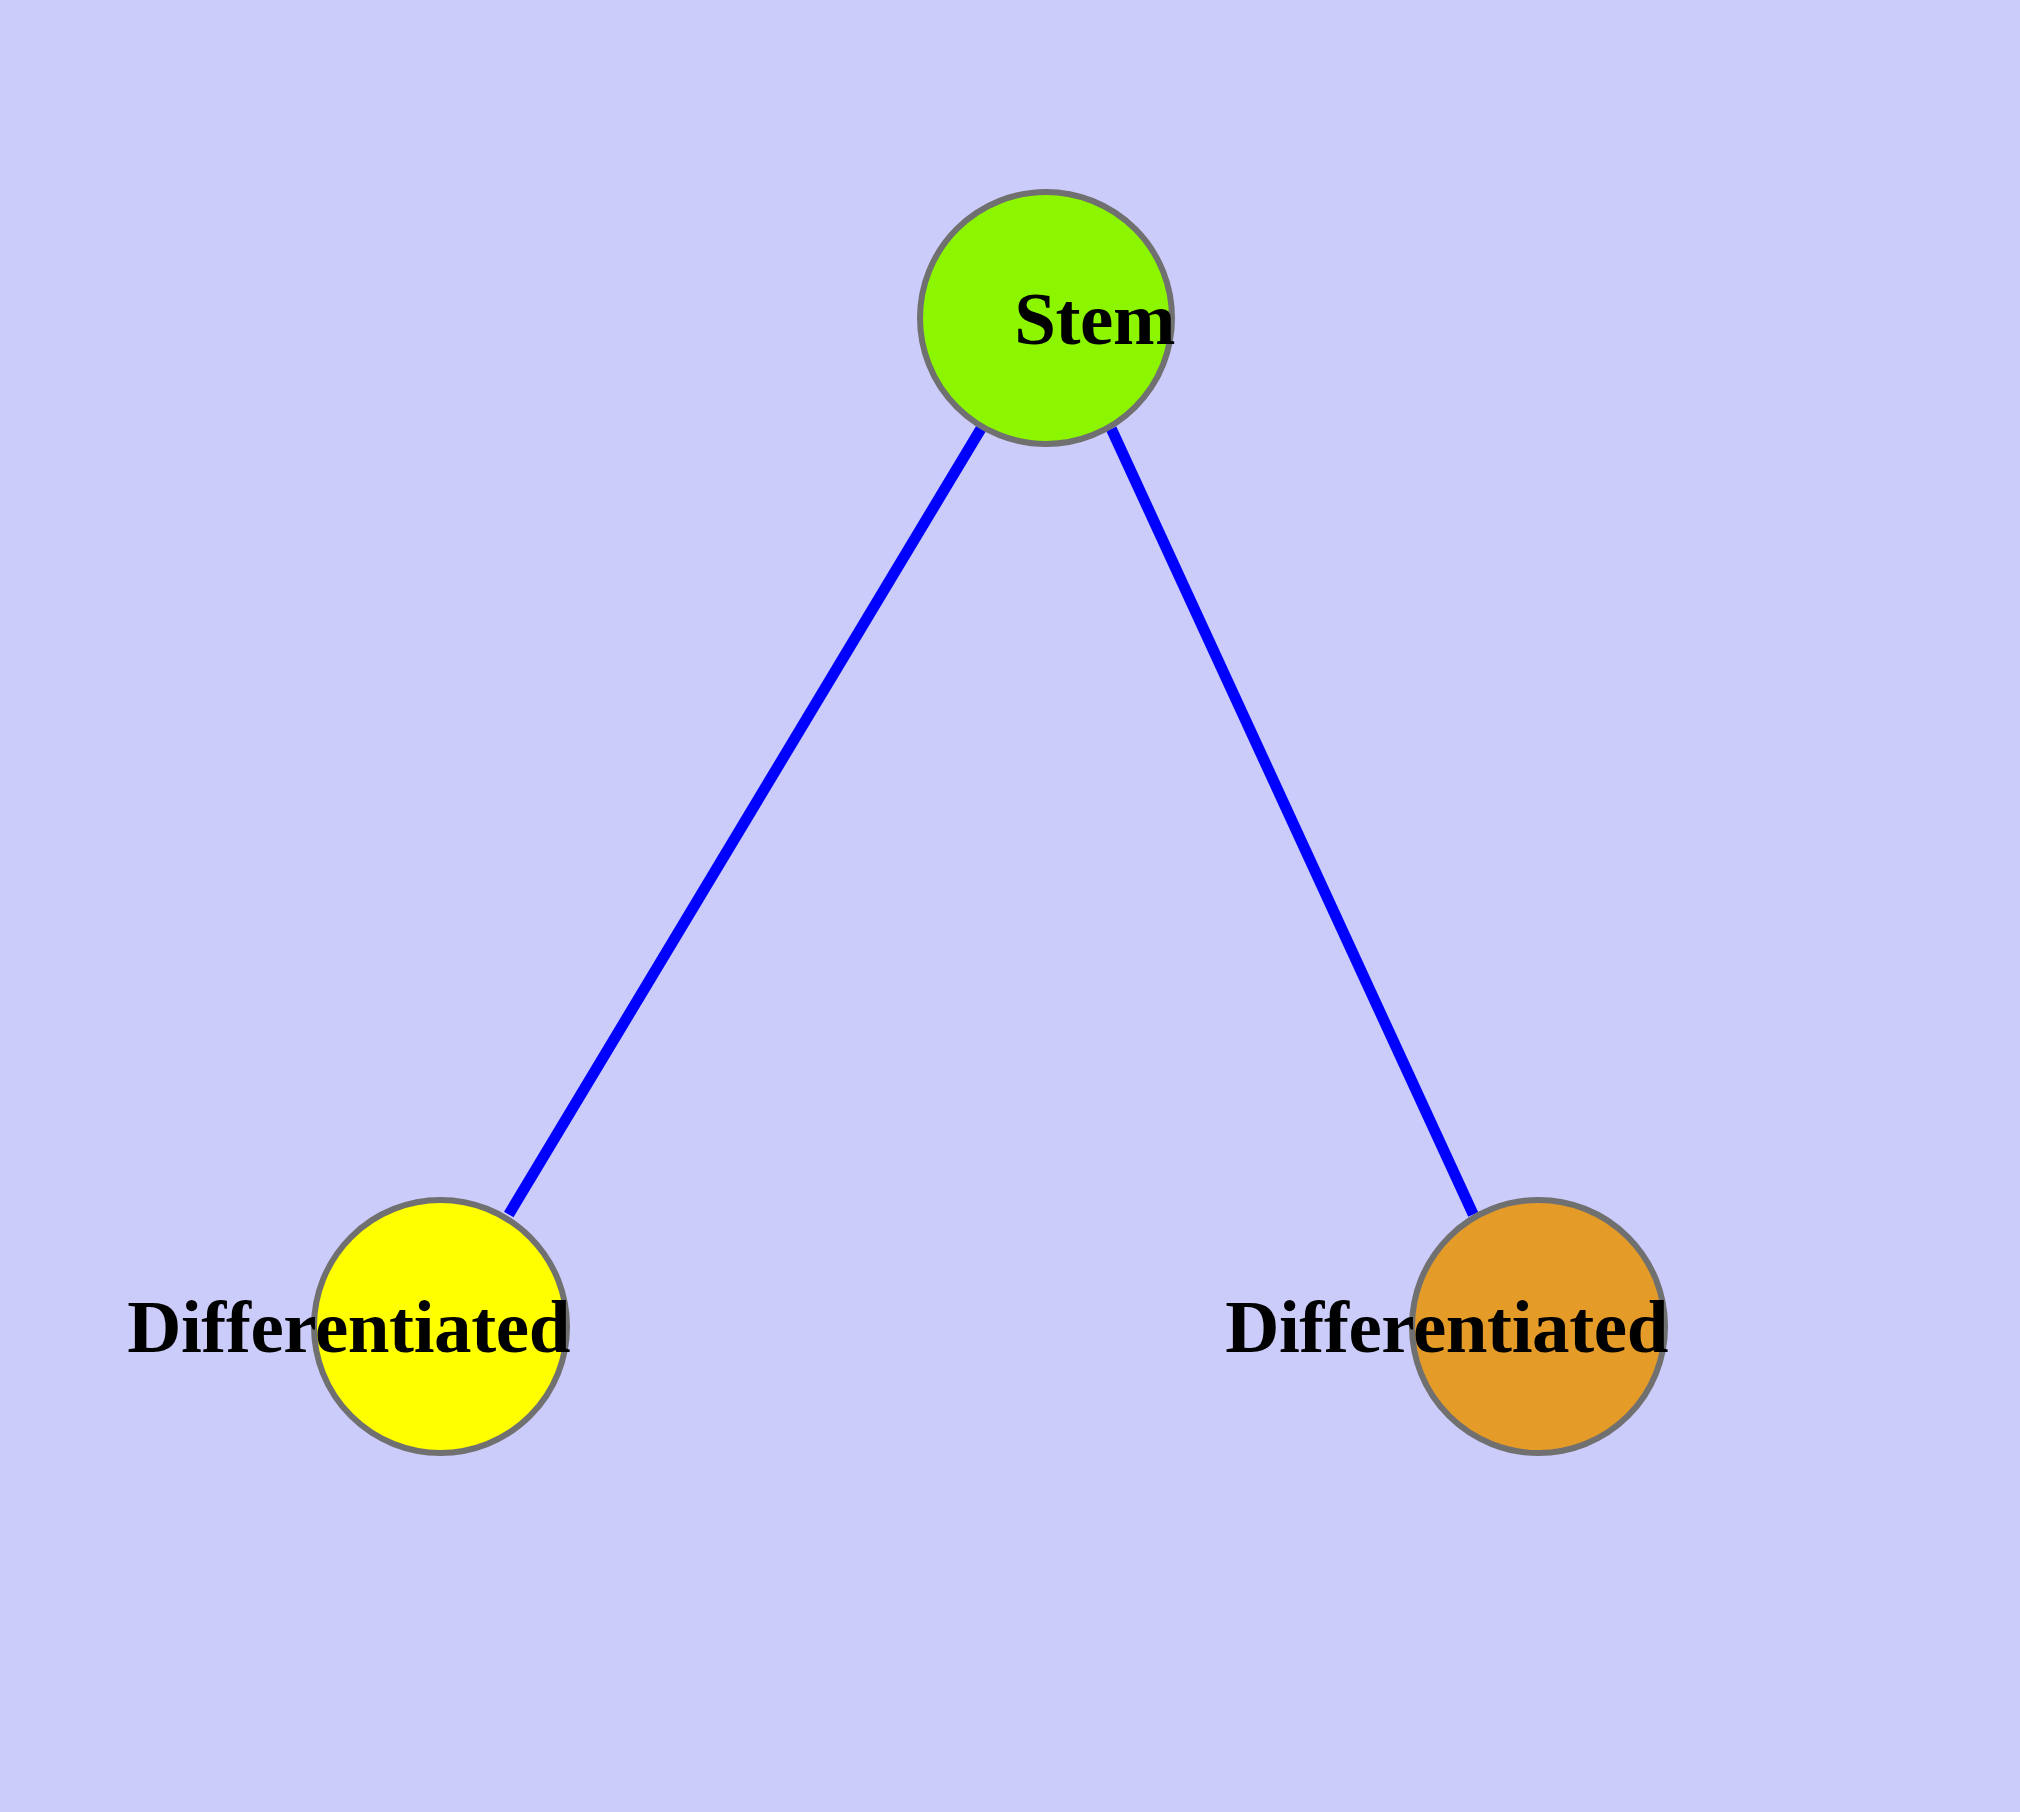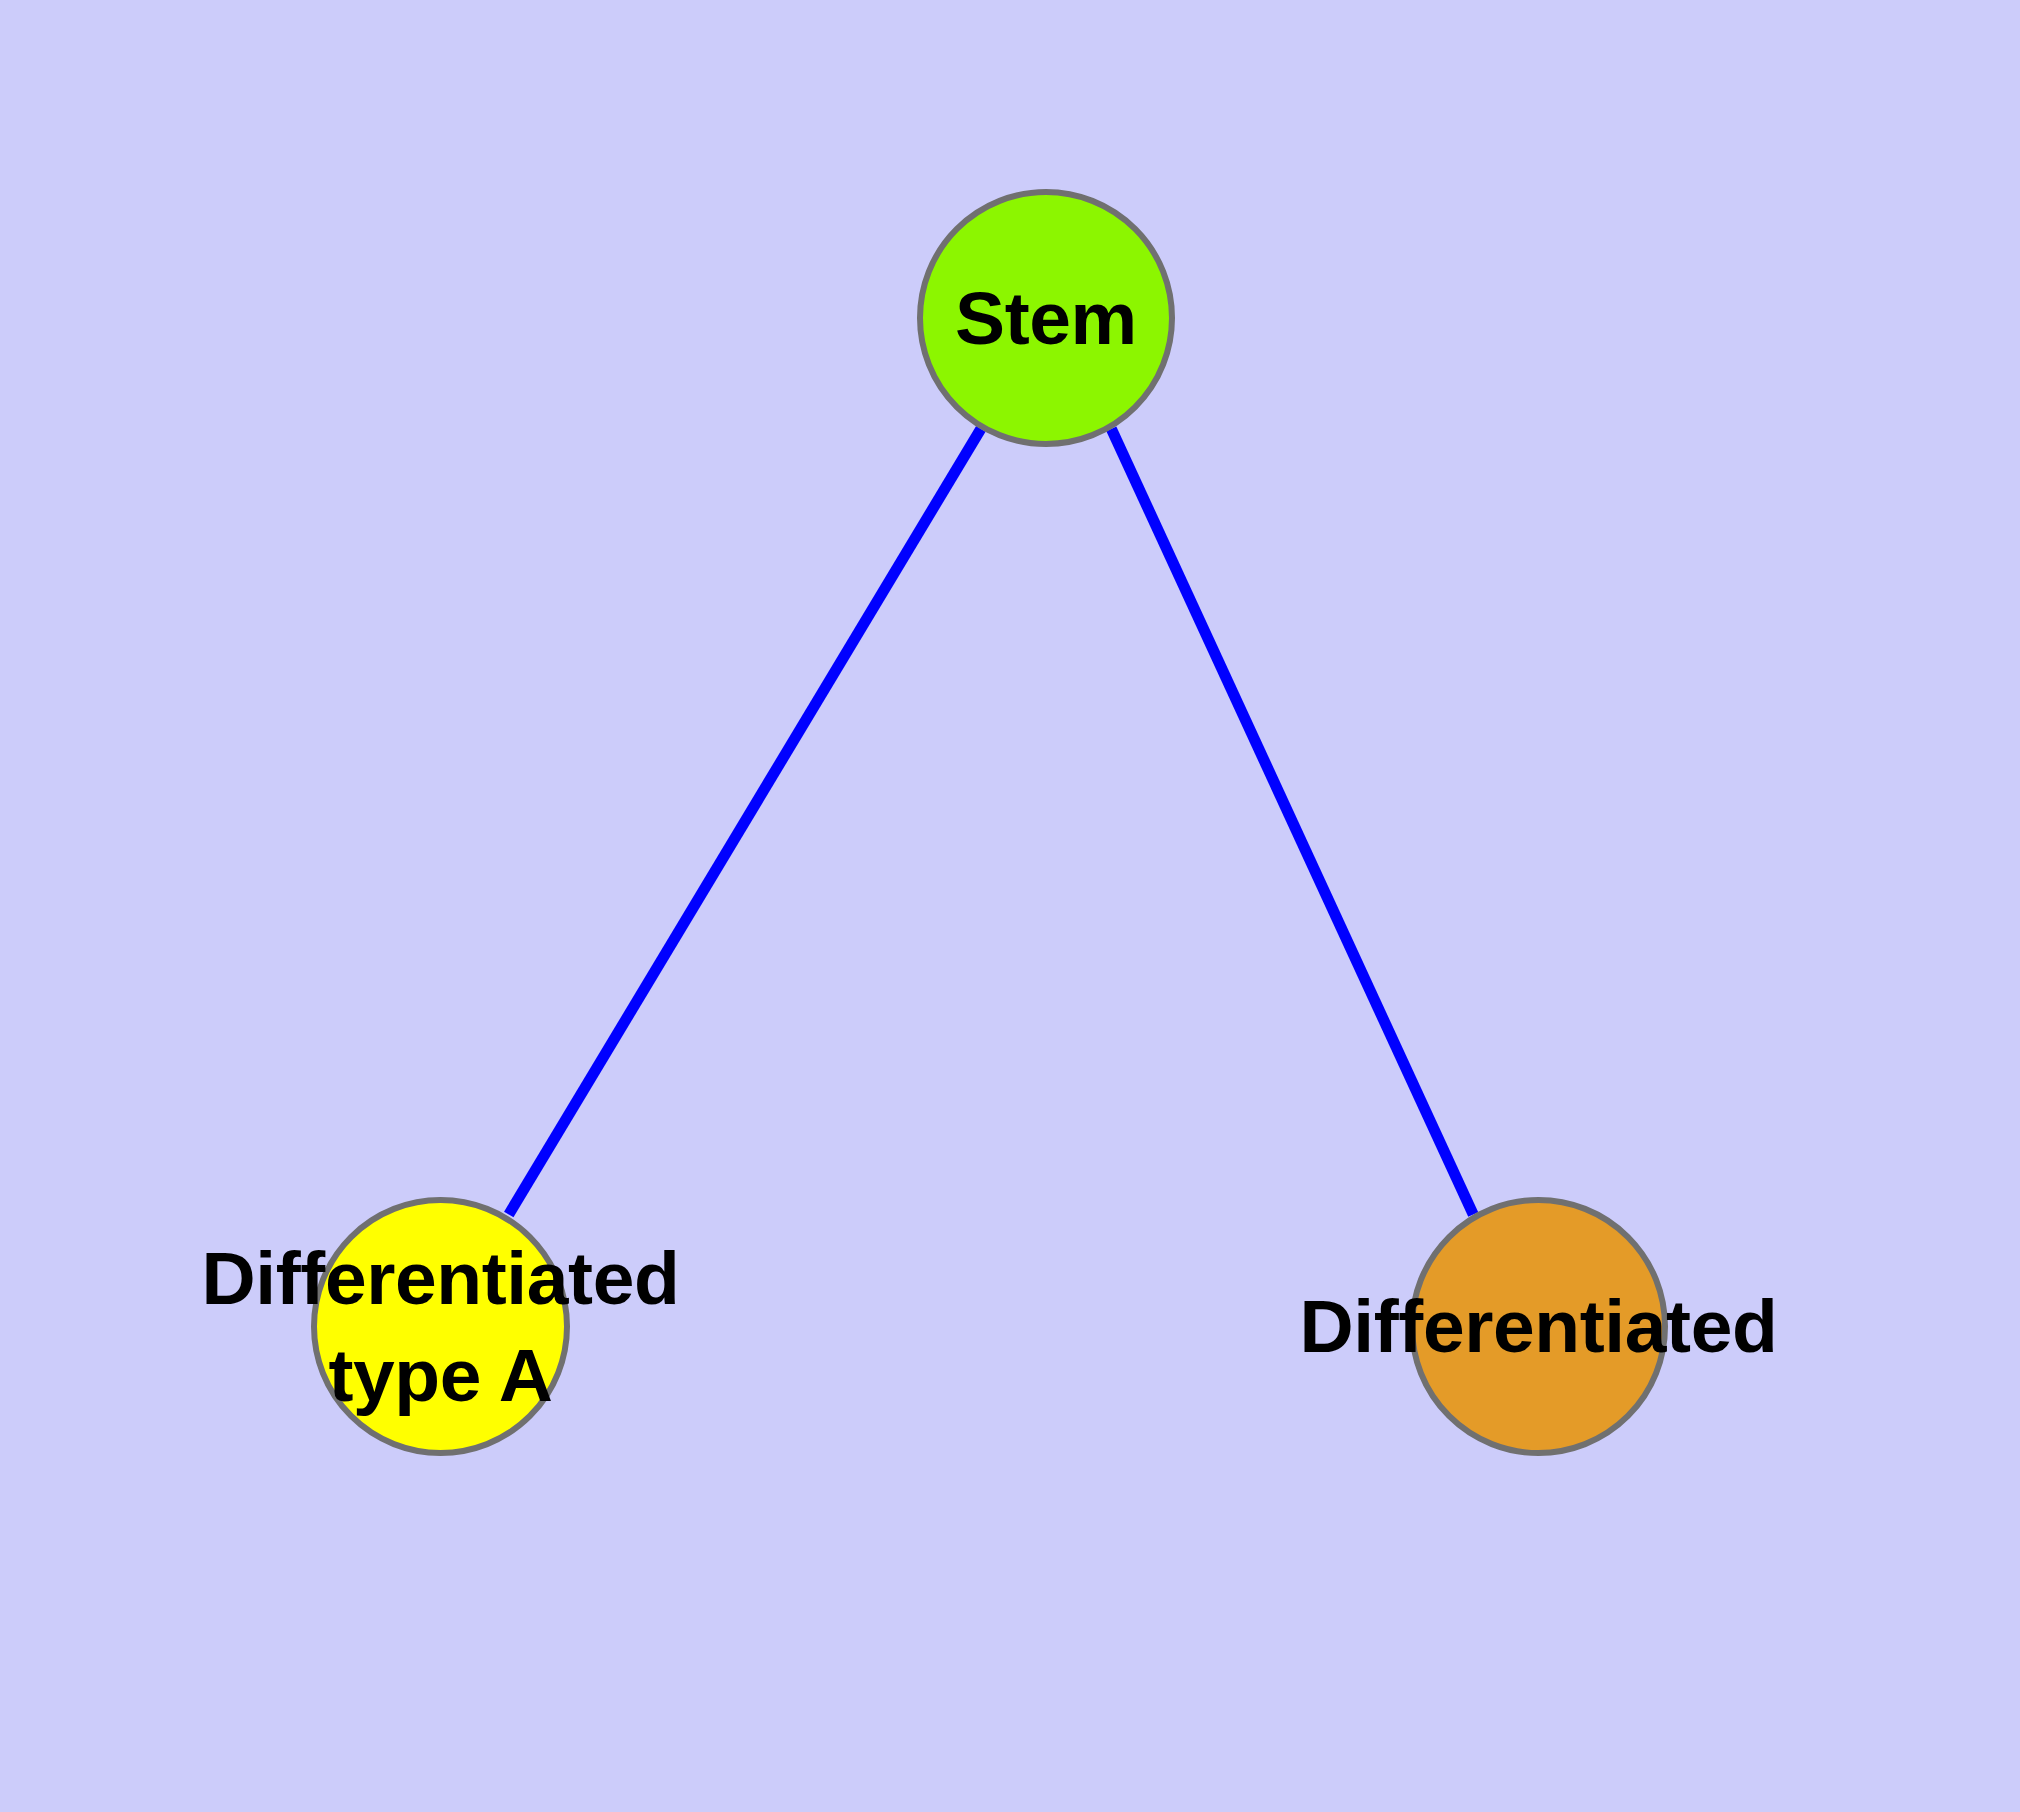--- a/index.html
+++ b/index.html
@@ -30,21 +30,22 @@
     position: absolute;
     left: 0;
     top: 0;
     width: 2021px;
     height: 1812px;
   }
   .node {
     position: absolute;
     display: flex;
     align-items: center;
-    justify-content: center;
+    justify-content: flex-end;
+    font-family: Liberation Serif, serif;
   }
   .node-circle {
     position: absolute;
     left: 0;
     top: 0;
     width: 100%;
     height: 100%;
     border-radius: 50%;
     box-sizing: border-box;
     border: 6.8px solid #707070;
@@ -102,21 +103,20 @@
 
     <div class="node node-stem">
       <div class="node-circle"></div>
       <div class="node-label">Stem</div>
     </div>
 
     <div class="node node-typea">
       <div class="node-circle"></div>
       <div class="node-label label-two-line">
         <div>Differentiated</div>
-        <div>type A</div>
       </div>
     </div>
 
     <div class="node node-typeb">
       <div class="node-circle"></div>
       <div class="node-label label-two-line">
         <div>Differentiated</div>
       </div>
     </div>
 

